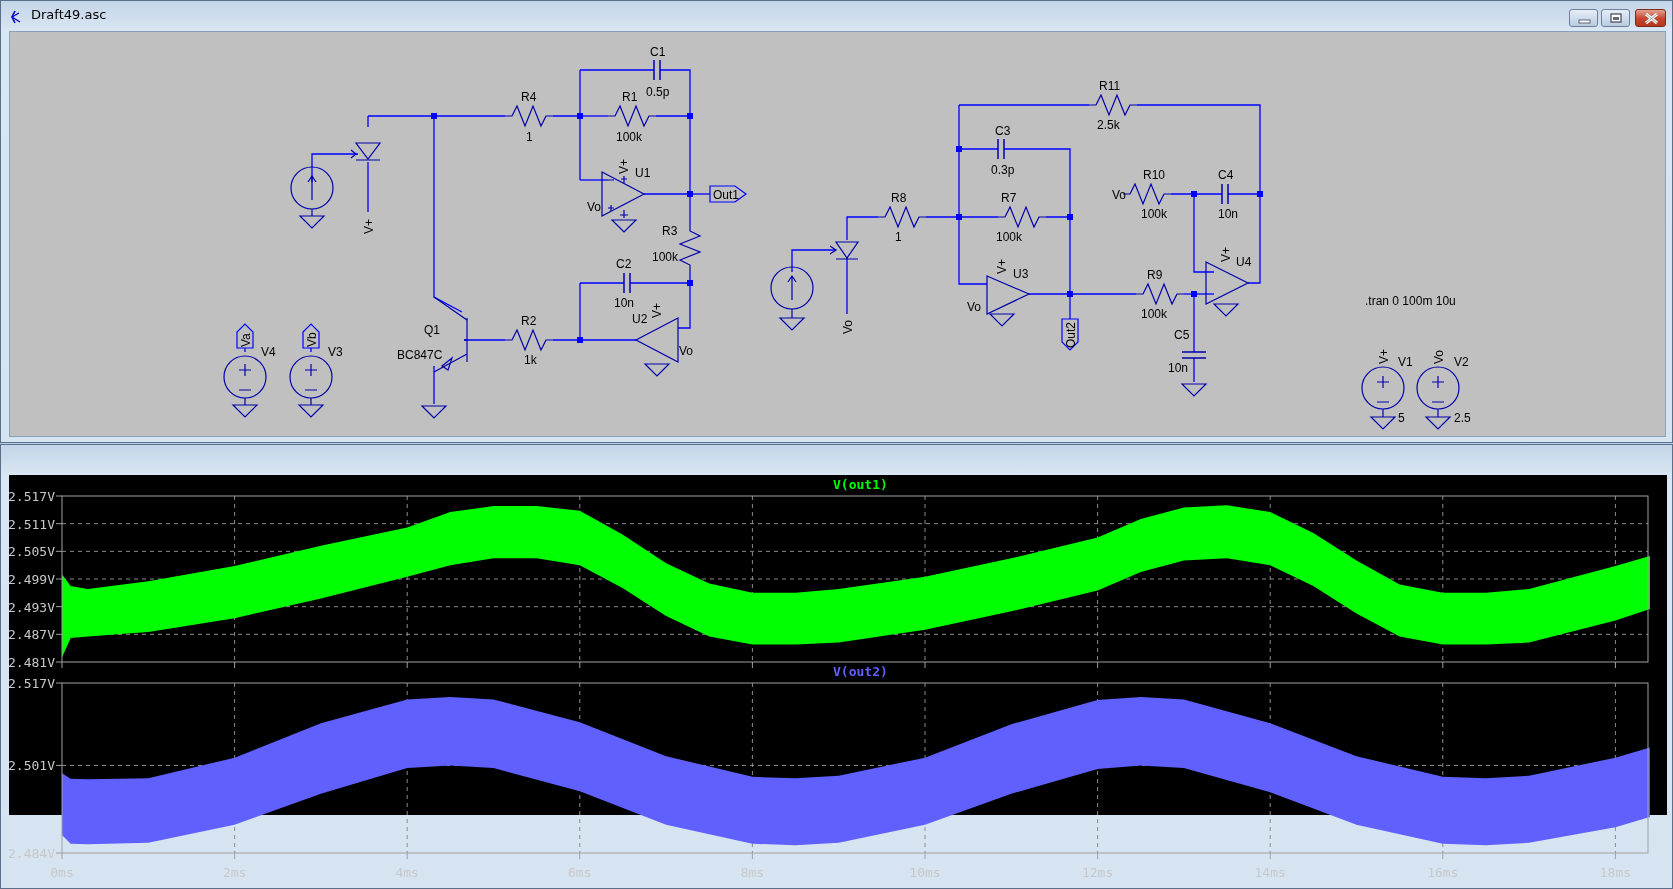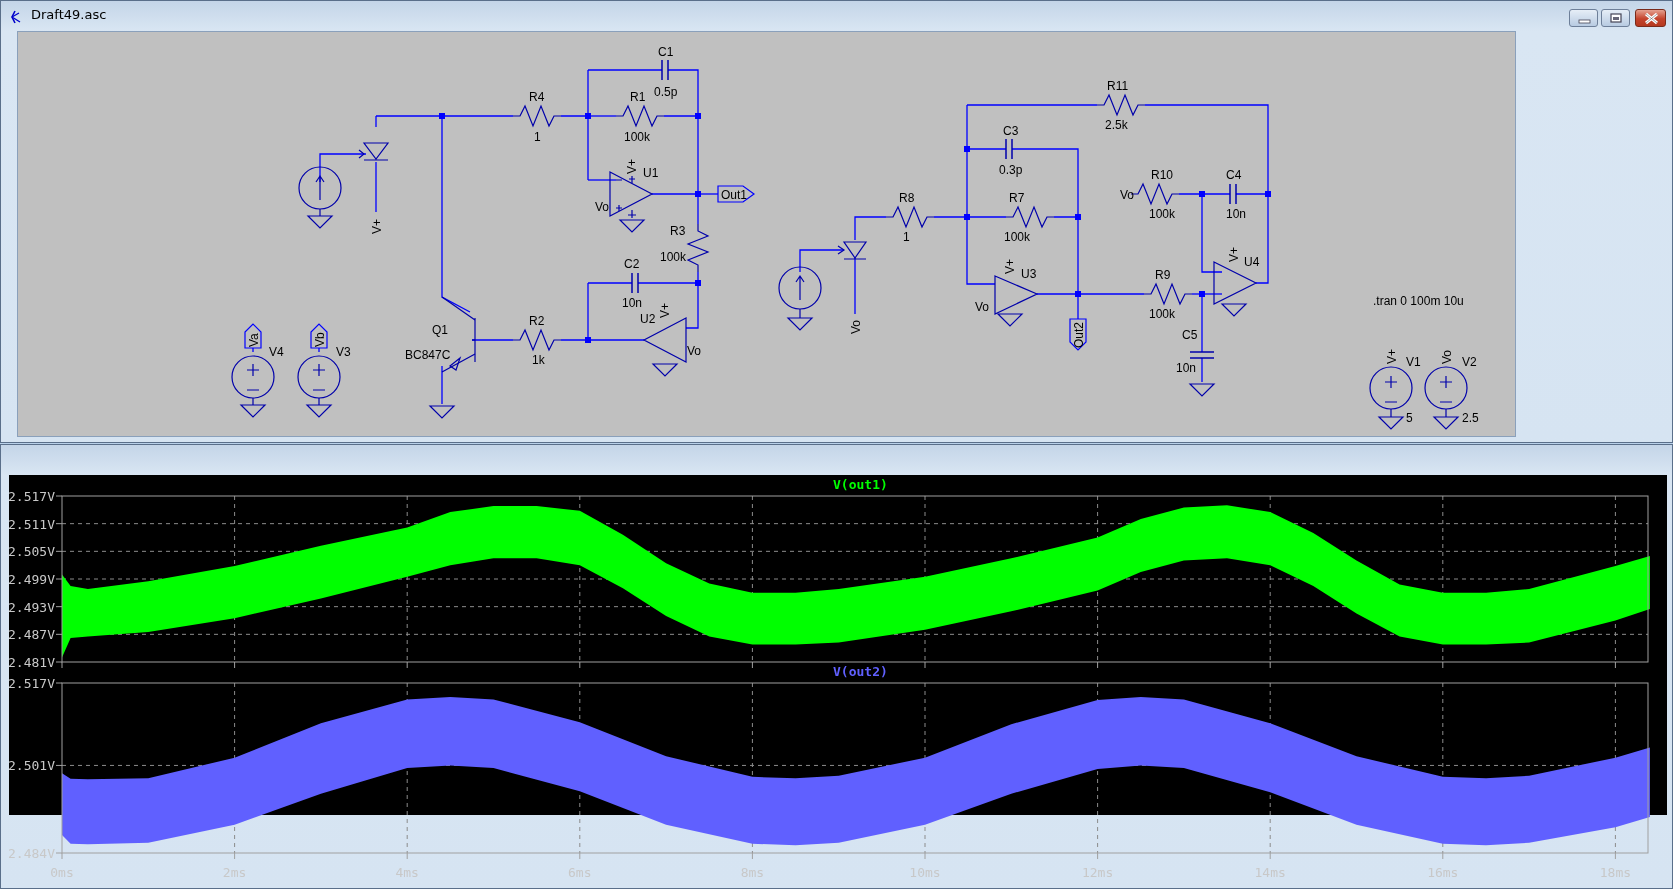--- a/index.html
+++ b/index.html
@@ -38,21 +38,21 @@
           <rect x="11" y="7" width="6" height="3" fill="#667"></rect>
         </svg>
     </div>
     <div class="wbtn close-red" style="left:1634px; width:31px;">
       <svg width="31" height="18">
           <path d="M10 4 L21 13 M21 4 L10 13" stroke="#fff" stroke-width="3"></path>
           <path d="M10 4 L21 13 M21 4 L10 13" stroke="#666" stroke-width="0.6"></path>
         </svg>
     </div>
   </div>
-  <div class="client" style="left:8px; top:30px; width:1499px; height:406px; background:#c0c0c0; border:1px solid #8aa0bb;margin-left:8px;">
+  <div class="client" style="left:8px; top:30px; width:1657px; height:406px; background:#c0c0c0; border:1px solid #8aa0bb;">
     <svg id="schem" width="1657" height="406" viewBox="8 30 1657 406">
       <defs>
         <g id="gnd">
             <path d="M-12 0 L12 0 L0 12 Z" fill="none" stroke="#0000aa" stroke-width="1.2"></path>
           </g>
         <g id="res">
             <path d="M0 0 L7 0 L12 -10 L20 10 L28 -10 L36 10 L41 0 L48 0" fill="none" stroke="#0000aa" stroke-width="1.2"></path>
           </g>
         <g id="resv">
             <path d="M0 0 L0 7 L10 12 L-10 20 L10 28 L-10 36 L0 41 L0 48" fill="none" stroke="#0000aa" stroke-width="1.2"></path>

